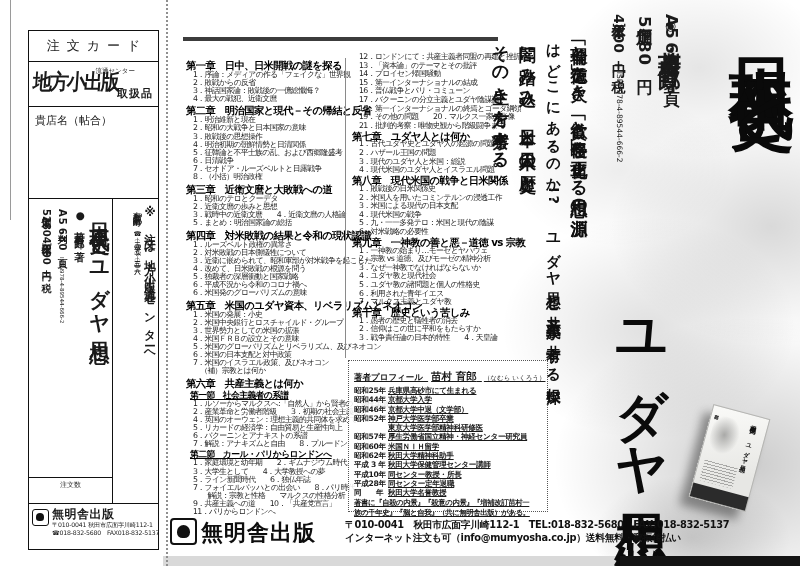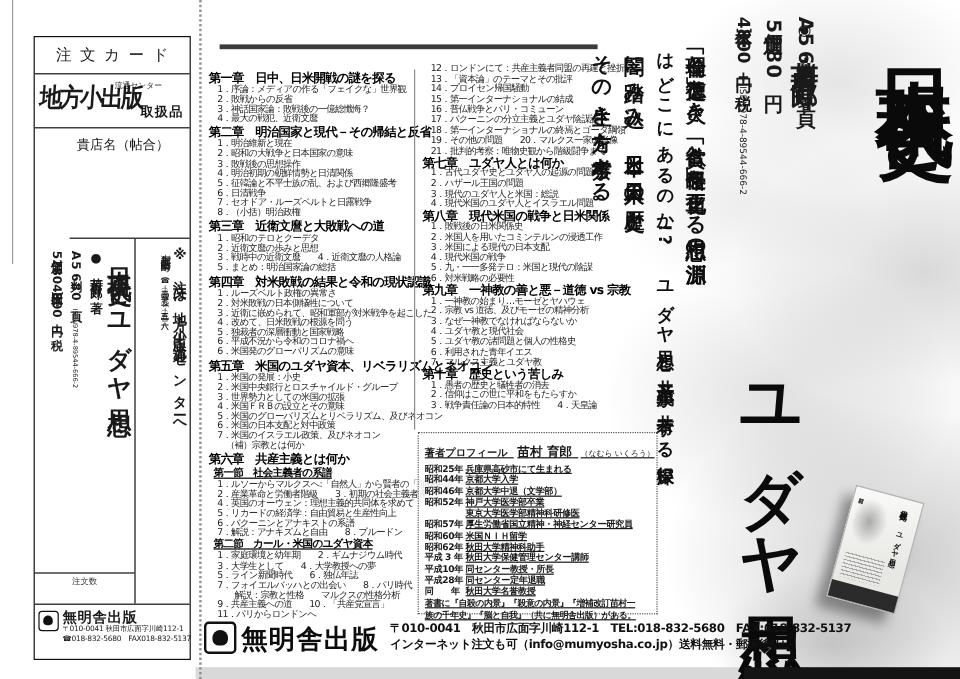--- a/index.html
+++ b/index.html
@@ -25,21 +25,21 @@
   
   .card{position:absolute;left:28px;top:30px;width:131px;height:520px;border:1.5px solid #111;
         background:#fff;z-index:2;display:flex;flex-direction:column;box-sizing:border-box;}
   .card-h1{height:30px;border-bottom:1.5px solid #111;display:flex;align-items:center;justify-content:center;
         font-size:13px;letter-spacing:7px;text-indent:7px;font-weight:500;}
   .card-logo{height:44px;border-bottom:1.5px solid #111;position:relative;}
   .logo-main{position:absolute;left:4px;top:7px;font-size:19px;font-weight:900;letter-spacing:-2px;
         transform:skewX(-4deg) scaleY(1.12);transform-origin:left;}
   .logo-sub{position:absolute;right:23px;top:5px;font-size:6.5px;}
   .logo-label{position:absolute;right:5px;bottom:5px;font-size:11px;font-weight:800;letter-spacing:1px;}
-  .card-shop{height:92px;border-bottom:1.5px solid #111;font-size:11px;padding:6px 0 0 6px;box-sizing:border-box;margin-left:29px;}
+  .card-shop{height:92px;border-bottom:1.5px solid #111;font-size:11px;padding:6px 0 0 6px;box-sizing:border-box;}
   .card-main{flex:1;display:flex;min-height:0;}
   .card-book{flex:1;position:relative;min-width:0;}
   .cb-cols{position:absolute;left:0;top:0;right:0;bottom:26px;writing-mode:vertical-rl;text-orientation:mixed;
         padding:8px 2px 0 0;box-sizing:border-box;}
   .cb-title{font-size:20px;font-weight:700;letter-spacing:3px;line-height:1.0;
         font-family:"DejaVu Serif","Liberation Serif",serif;margin-left:3px;}
   .cb-author{font-size:10.5px;font-weight:700;letter-spacing:2px;margin-left:4px;padding-top:2px;}
   .cb-format{font-size:10px;font-weight:700;letter-spacing:1px;margin-left:2px;padding-top:2px;}
   .cb-isbn{font-size:5.5px;font-weight:400;letter-spacing:0;}
   .cb-price{font-size:10px;font-weight:700;letter-spacing:0;margin-left:2px;padding-top:2px;}
@@ -56,21 +56,21 @@
   .cp-right{margin-left:3px;min-width:0;}
   .cp-name{font-size:12px;font-weight:900;letter-spacing:0.5px;line-height:13px;}
   .cp-addr,.cp-phones{font-size:6.2px;line-height:7.5px;white-space:nowrap;letter-spacing:-0.2px;}
 
   
   .toc-tab{position:absolute;left:183px;top:29px;width:118px;height:25px;background:#3c3c3c;color:#fff;
         border-radius:5px;display:flex;align-items:center;justify-content:center;
         font-size:14px;font-weight:700;letter-spacing:4px;text-indent:4px;z-index:3;}
   .toc-rule{position:absolute;left:183px;top:37px;width:315px;height:4px;background:#3c3c3c;z-index:2;}
   .toc-col{position:absolute;z-index:2;}
-  .toc-left{left:174px;top:57px;width:158px;}
+  .toc-left{left:186px;top:57px;width:158px;}
   .toc-right{left:352px;top:53px;width:150px;}
   .toc-divider{position:absolute;left:345px;top:58px;width:1px;height:300px;background:#8a8a8a;z-index:2;}
   .trow{font-size:7.8px;line-height:8.1px;white-space:nowrap;letter-spacing:-0.6px;color:#222;}
   .trow.it{padding-left:7px;}
   .trow.ch{font-size:10.3px;line-height:12px;font-weight:800;margin-top:1.5px;color:#000;padding-left:0;}
   .trow.sec{font-size:8.8px;line-height:10px;font-weight:800;margin-top:1px;padding-left:4px;color:#000;text-decoration:underline;}
   .toc-right .trow{line-height:8.6px;}
 
   
   .profile{position:absolute;left:348px;top:360px;width:200px;height:152px;z-index:2;background:rgba(255,255,255,.85);
@@ -123,21 +123,21 @@
   .cover-t1{font-size:6.5px;letter-spacing:0.5px;}
   .cover-t2{font-size:6px;letter-spacing:0.5px;margin-left:1px;padding-top:4px;}
   .cover-a{position:absolute;left:3px;top:5px;writing-mode:vertical-rl;font-size:4.5px;color:#333;}
 
   
   .footer{position:absolute;left:170px;top:515px;width:475px;display:flex;align-items:flex-start;z-index:4;}
   .f-logo{width:23px;height:23px;border:2px solid #111;border-radius:4px;position:relative;background:#fff;flex:0 0 auto;margin-top:3px;}
   .f-logo-inner{position:absolute;left:5px;top:5px;width:13px;height:13px;background:#111;border-radius:50% 50% 42% 42%;}
   .f-name{font-size:22px;font-weight:900;letter-spacing:1px;margin:3px 0 0 4px;white-space:nowrap;color:#0d0d0d;}
   .f-lines{margin-left:9px;padding-top:3px;min-width:0;}
-  .f-l1,.f-l2{font-size:9.8px;font-weight:700;line-height:13px;white-space:nowrap;letter-spacing:-0.3px;color:#111;}
+  .f-l1,.f-l2{font-size:9.8px;font-weight:700;line-height:13px;white-space:nowrap;letter-spacing:-0.3px;color:#111;margin-left:20px;}
 </style>
 </head>
 <body>
 
 <div class="page">
 
   <div class="texture"></div>
   <div class="trim-line"></div>
   <div class="perforation"></div>
 
@@ -226,21 +226,21 @@
       <div class="trow it">7．米国のイスラエル政策、及びネオコン</div>
       <div class="trow it">　（補）宗教とは何か</div>
       <div class="trow ch">第六章　共産主義とは何か</div>
       <div class="trow sec">第一節　社会主義者の系譜</div>
       <div class="trow it">1．ルソーからマルクスへ:「自然人」から賢者の「強権革命」へ</div>
       <div class="trow it">2．産業革命と労働者階級　　3．初期の社会主義者達</div>
       <div class="trow it">4．英国のオーウェン：理想主義的共同体を求めて</div>
       <div class="trow it">5．リカードの経済学：自由貿易と生産性向上</div>
       <div class="trow it">6．バクーニンとアナキストの系譜</div>
       <div class="trow it">7．解説：アナキズムと自由　　8．プルードン</div>
-      <div class="trow sec">第二節　カール・米国のユダヤ資本</div>
+      <div class="trow sec">第二節　カール・パリからロンドンへ</div>
       <div class="trow it">1．家庭環境と幼年期　　2．ギムナジウム時代</div>
       <div class="trow it">3．大学生として　　4．大学教授への夢</div>
       <div class="trow it">5．ライン新聞時代　　6．独仏年誌</div>
       <div class="trow it">7．フォイエルバッハとの出会い　　8．パリ時代</div>
       <div class="trow it">　　解説：宗教と性格　　マルクスの性格分析</div>
       <div class="trow it">9．共産主義への道　　10．「共産党宣言」</div>
       <div class="trow it">11．パリからロンドンへ</div>
     </div>
   <div class="toc-divider"></div>
   <div class="toc-col toc-right">

